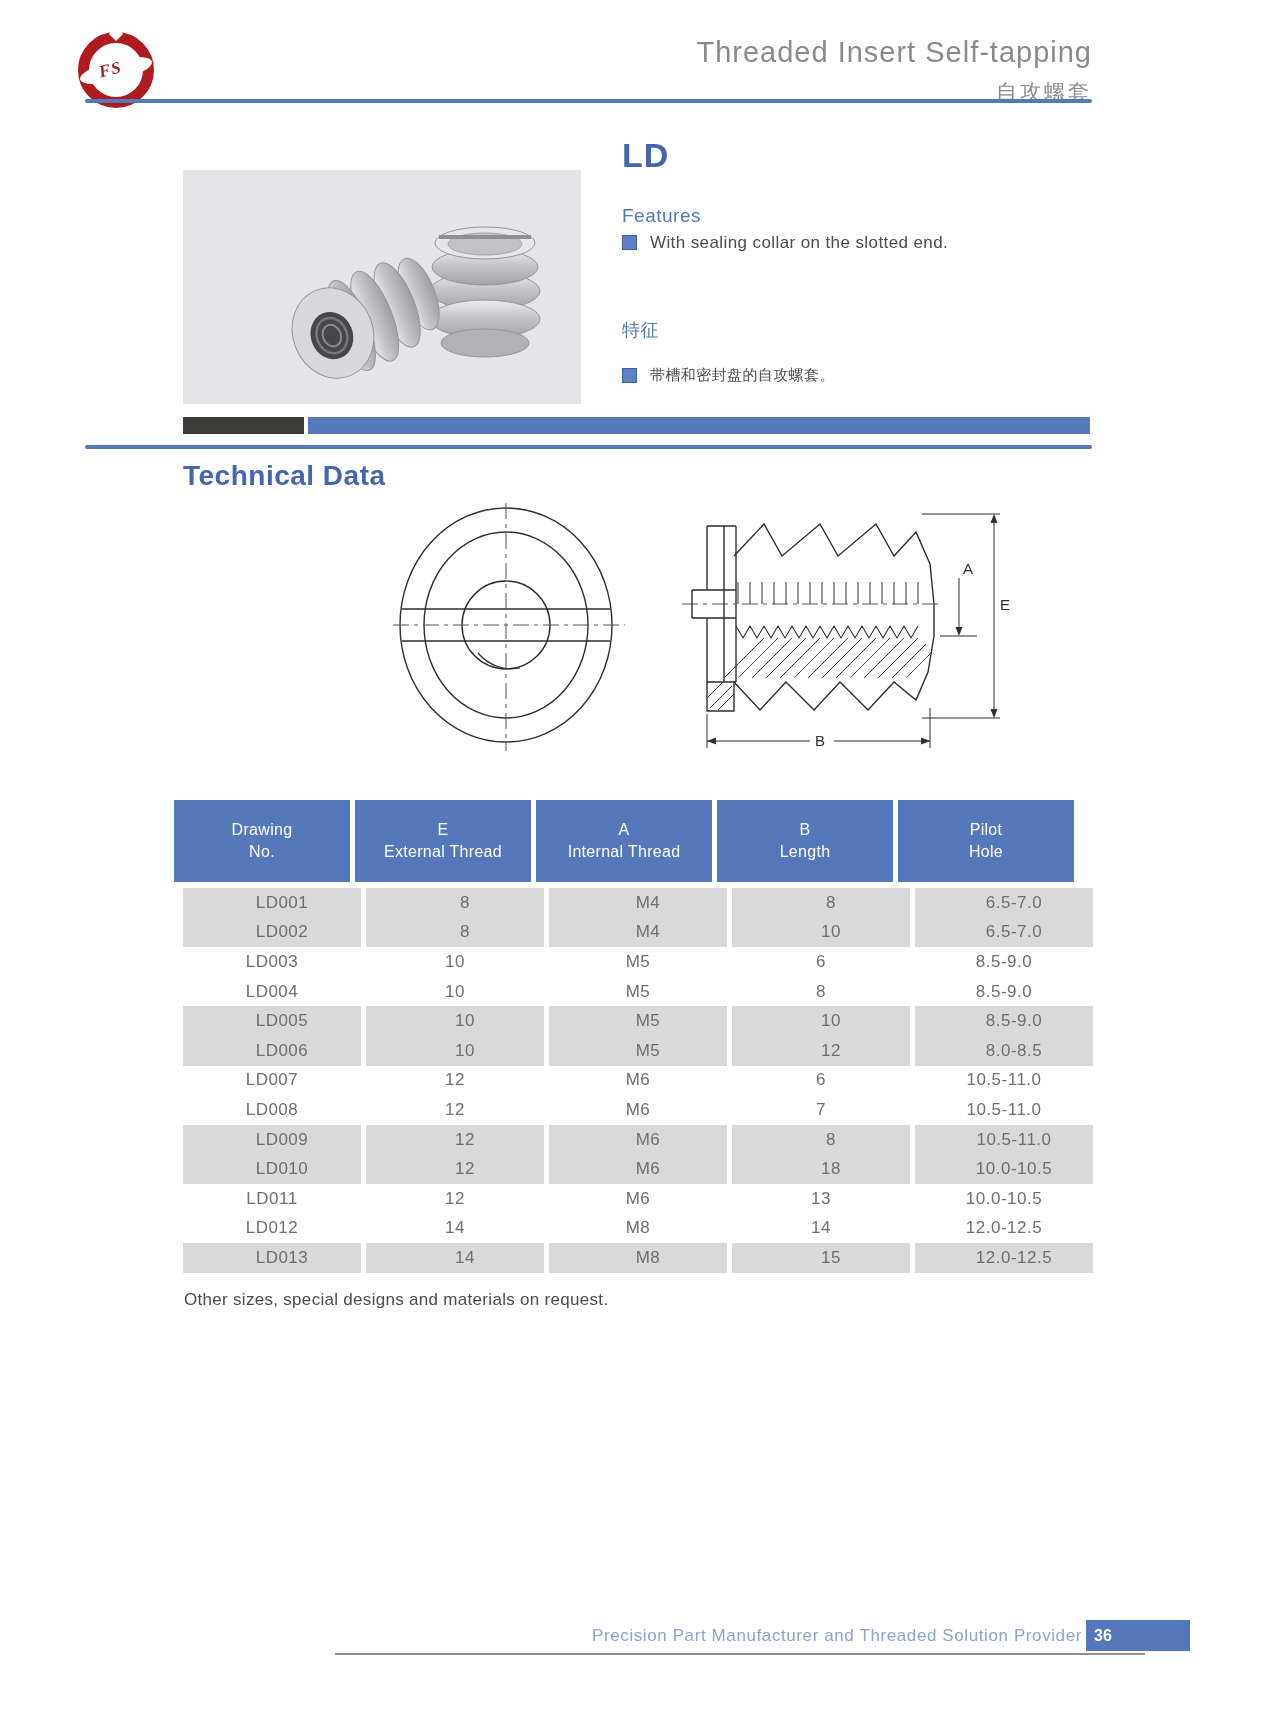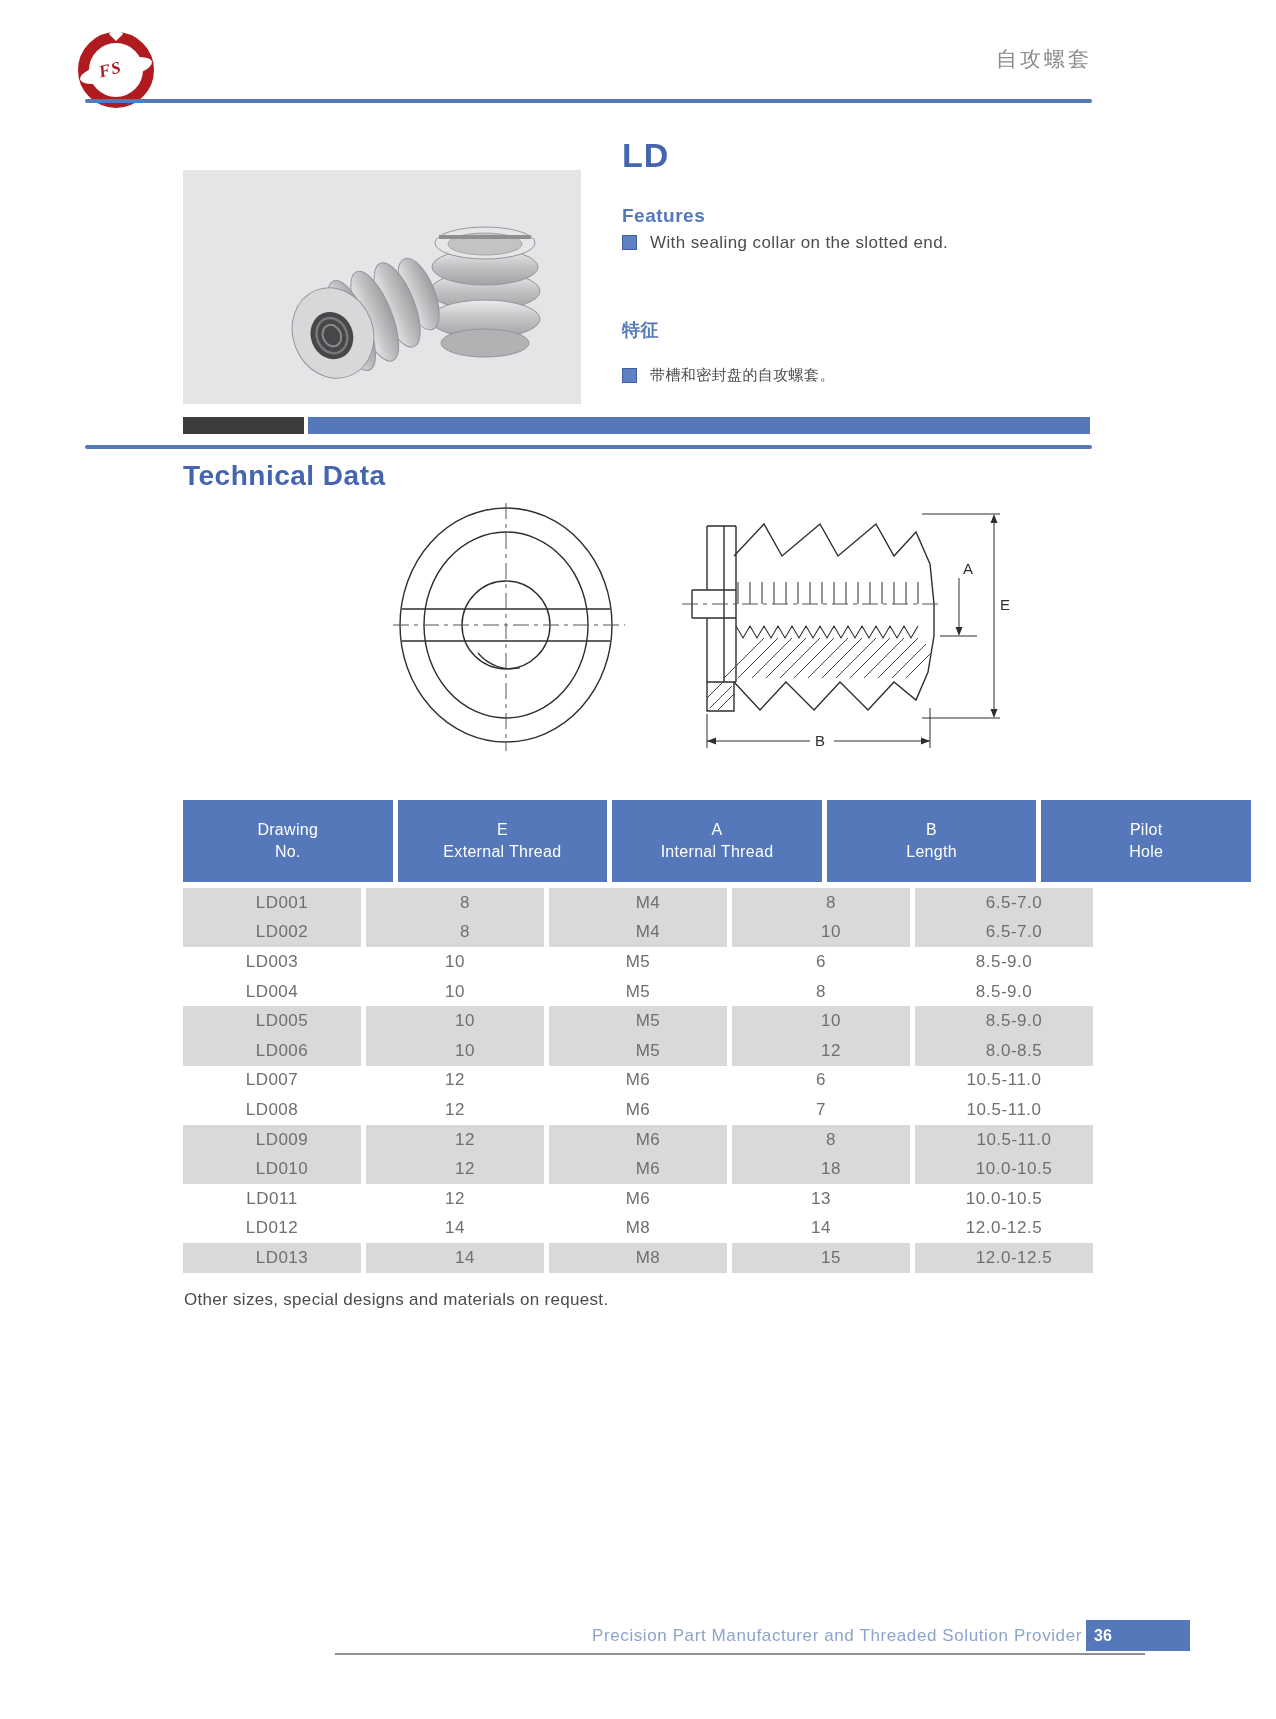--- a/index.html
+++ b/index.html
@@ -31,37 +31,37 @@
   .rule-1{top:99px;}
   .rule-2{top:445px;}
 
   
   .photo-box{position:absolute;left:183px;top:170px;width:398px;height:234px;background:#e5e5e7;}
   .photo-dark-bar{position:absolute;left:183px;top:417px;width:121px;height:17px;background:var(--dark-bar);}
   .photo-blue-bar{position:absolute;left:308px;top:417px;width:782px;height:17px;background:var(--accent-blue);}
 
   
   .series-title{position:absolute;left:622px;top:136px;font-size:34px;font-weight:bold;color:var(--heading-blue);letter-spacing:1px;}
-  .feat-head{position:absolute;left:622px;font-size:19px;font-weight:bold;color:var(--accent-blue);letter-spacing:0.5px;}
+  .feat-head{position:absolute;left:622px;font-size:19px;font-weight:normal;color:var(--accent-blue);letter-spacing:0.5px;}
   .feat-head-en{top:205px;}
   .feat-head-cn{top:318px;font-size:18px;}
   .feat-item{position:absolute;left:622px;display:flex;align-items:flex-start;gap:13px;}
   .feat-item-en{top:233px;}
   .feat-item-cn{top:366px;}
   .bullet{flex:0 0 auto;width:15px;height:15px;margin-top:2px;background:#5e82c4;border:1px solid #3f5fa5;}
   .feat-text{font-size:17px;color:#4c4c4c;letter-spacing:0.4px;}
   .feat-text-cn{font-size:15px;}
 
   
   .tech-heading{position:absolute;left:183px;top:460px;font-size:28px;font-weight:bold;color:var(--heading-blue);letter-spacing:0.5px;}
   .front-view{position:absolute;left:393px;top:503px;}
   .side-view{position:absolute;left:672px;top:486px;}
 
   
-  .tbl-head{position:absolute;left:183px;top:800px;width:1068px;height:82px;display:grid;grid-template-columns:repeat(5,1fr);column-gap:5px;}
+  .tbl-head{position:absolute;left:174px;top:800px;width:900px;height:82px;display:grid;grid-template-columns:repeat(5,1fr);column-gap:5px;}
   .th{background:var(--accent-blue);color:#fff;display:flex;align-items:center;justify-content:center;text-align:center;font-size:16px;line-height:1.35;white-space:pre-line;letter-spacing:0.3px;}
   .tbl-body{position:absolute;left:183px;top:888px;width:910px;display:grid;grid-template-columns:repeat(5,1fr);column-gap:5px;grid-auto-rows:29.6px;}
   .td{display:flex;align-items:center;justify-content:center;font-size:17px;color:var(--table-text);letter-spacing:0.5px;}
   .td.shade{background:var(--row-shade-gray);padding-left:20px;}
   .tbl-note{position:absolute;left:184px;top:1290px;font-size:17px;color:#4b4b4b;letter-spacing:0.3px;}
 
   
   .footer-rule{position:absolute;left:335px;top:1653px;width:810px;height:2px;background:#8f8f8f;}
   .footer-tagline{position:absolute;right:194px;top:1626px;font-size:17px;color:#8ba4cb;letter-spacing:0.6px;font-weight:300;}
   .page-badge{position:absolute;left:1086px;top:1620px;width:104px;height:31px;background:var(--accent-blue);color:#fff;display:flex;align-items:center;padding-left:8px;font-size:16px;font-weight:bold;}
@@ -71,20 +71,21 @@
 
 <div class="page">
 
   <div class="logo">
     <div class="logo-ring"></div>
     <div class="logo-notch"></div>
     <div class="logo-band"></div>
     <span class="logo-text">FS</span>
   </div>
   <div class="doc-title">
+    <div class="doc-title-en">Threaded Insert Self-tapping</div>
     <div class="doc-title-cn">自攻螺套</div>
   </div>
   <div class="rule rule-1"></div>
 
   <div class="photo-box">
     <svg width="398" height="234" viewBox="0 0 398 234">
       <defs>
         <linearGradient id="metH" x1="0" y1="0" x2="1" y2="0">
           <stop offset="0" stop-color="#f1f1f3"></stop>
             <stop offset="0.45" stop-color="#c7c7ca"></stop>

